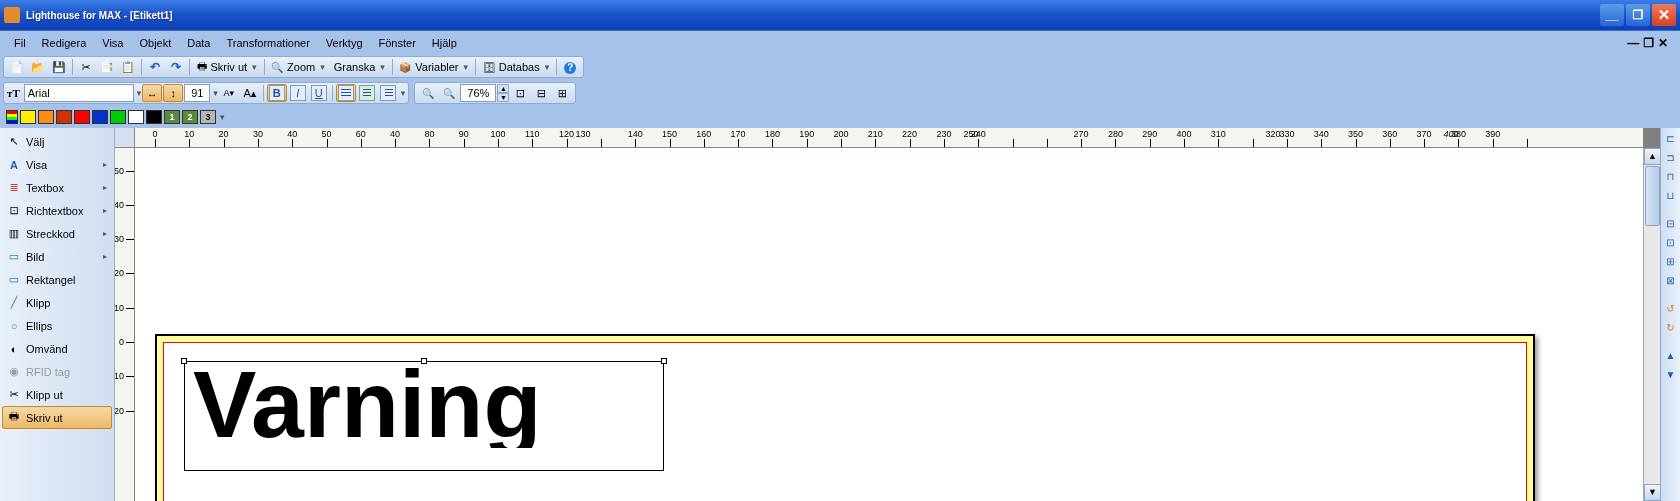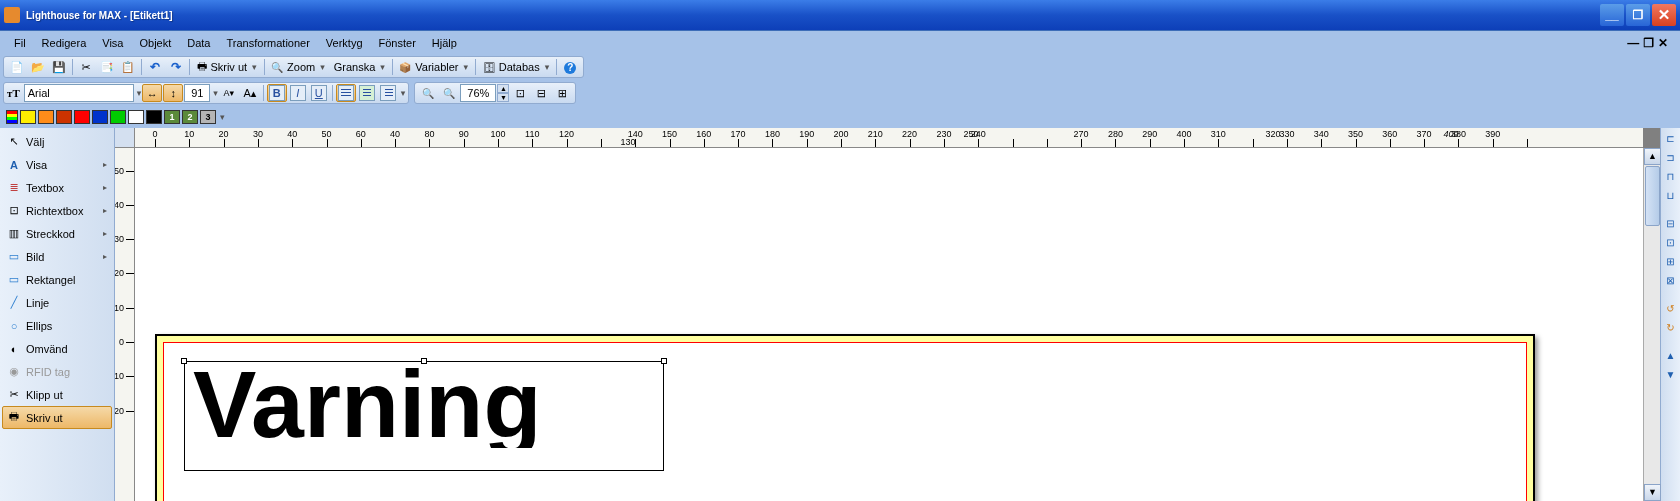--- a/index.html
+++ b/index.html
@@ -301,21 +301,21 @@
         <span class="tool-icon" style="color:#3080D0">▭</span>
         <span>Bild</span>
         <span class="tool-dd">▸</span>
       </div>
     <div class="tool-item">
         <span class="tool-icon" style="color:#3080D0">▭</span>
         <span>Rektangel</span>
       </div>
     <div class="tool-item">
         <span class="tool-icon" style="color:#3080D0">╱</span>
-        <span>Linje</span>
+        <span>Klipp</span>
       </div>
     <div class="tool-item">
         <span class="tool-icon" style="color:#3080D0">○</span>
         <span>Ellips</span>
       </div>
     <div class="tool-item">
         <span class="tool-icon">◐</span>
         <span>Omvänd</span>
       </div>
     <div class="tool-item disabled">
@@ -356,21 +356,21 @@
           <div class="ruler-label" style="left: 294.4px;">80</div>
           <div class="ruler-mark-major" style="left: 328.7px;"></div>
           <div class="ruler-label" style="left: 328.7px;">90</div>
           <div class="ruler-mark-major" style="left: 363px;"></div>
           <div class="ruler-label" style="left: 363px;">100</div>
           <div class="ruler-mark-major" style="left: 397.3px;"></div>
           <div class="ruler-label" style="left: 397.3px;">110</div>
           <div class="ruler-mark-major" style="left: 431.6px;"></div>
           <div class="ruler-label" style="left: 431.6px;">120</div>
           <div class="ruler-mark-major" style="left: 465.9px;"></div>
-          <div class="ruler-label" style="left: 493px; margin-top: 8px;">130</div>
+          <div class="ruler-label" style="left: 448px;">130</div>
           <div class="ruler-mark-major" style="left: 500.2px;"></div>
           <div class="ruler-label" style="left: 500.2px;">140</div>
           <div class="ruler-mark-major" style="left: 534.5px;"></div>
           <div class="ruler-label" style="left: 534.5px;">150</div>
           <div class="ruler-mark-major" style="left: 568.8px;"></div>
           <div class="ruler-label" style="left: 568.8px;">160</div>
           <div class="ruler-mark-major" style="left: 603.1px;"></div>
           <div class="ruler-label" style="left: 603.1px;">170</div>
           <div class="ruler-mark-major" style="left: 637.4px;"></div>
           <div class="ruler-label" style="left: 637.4px;">180</div>

